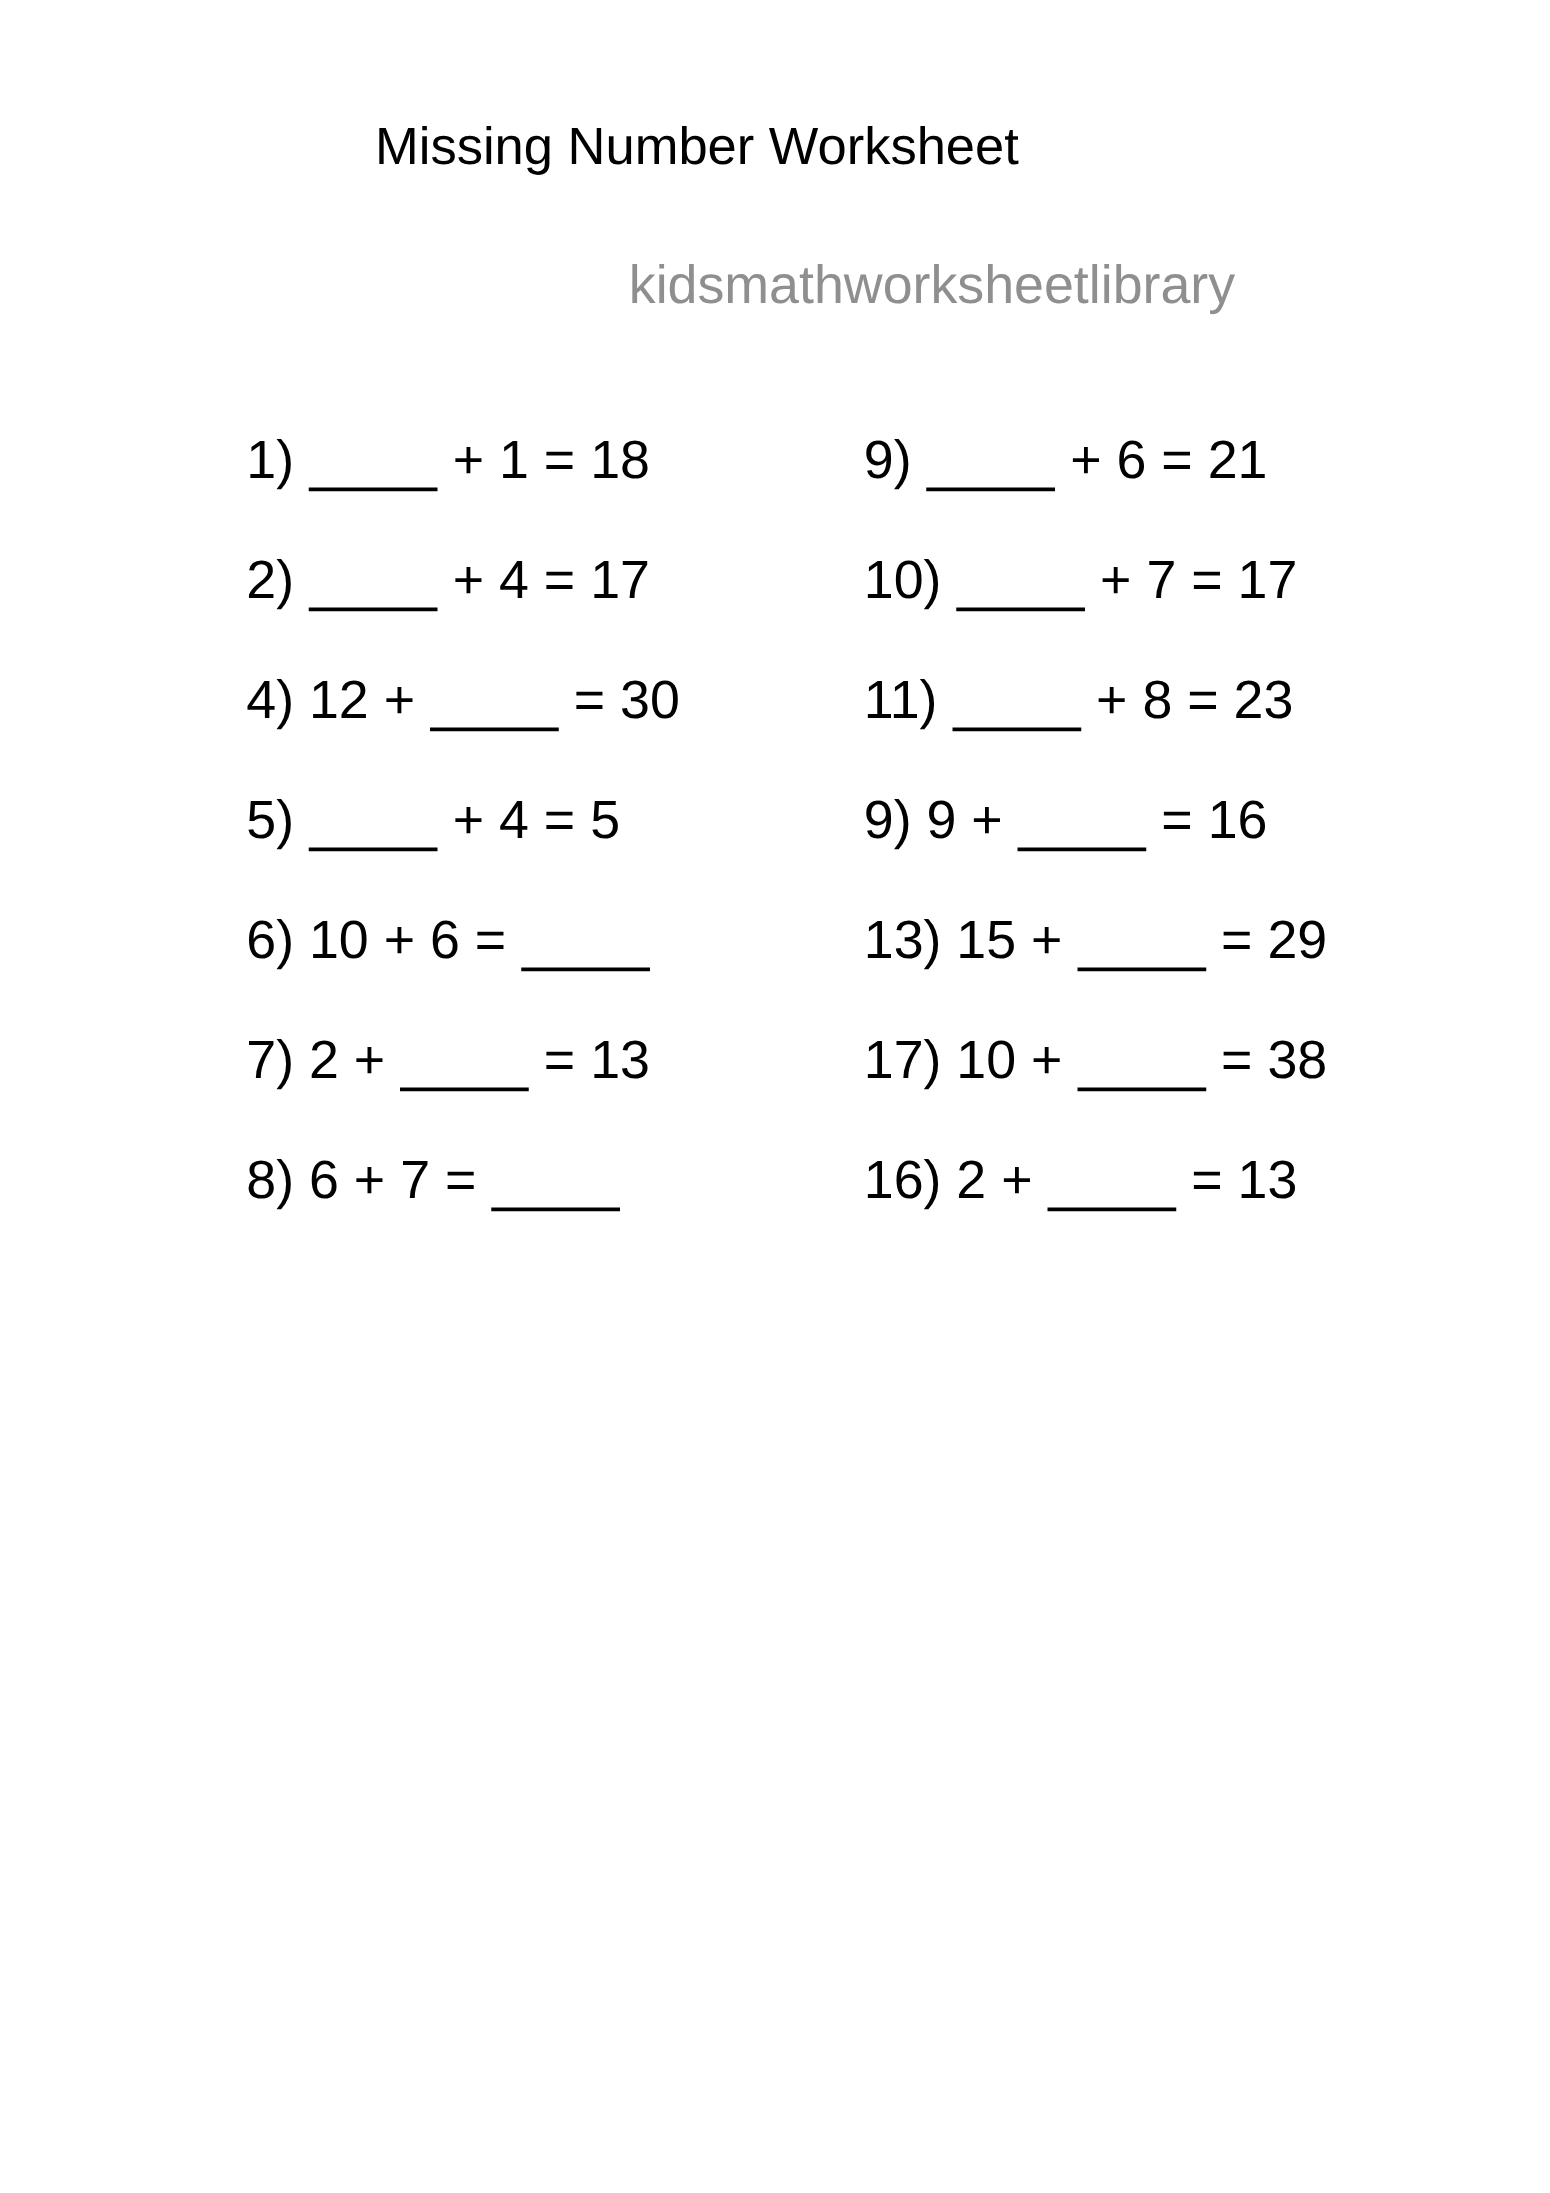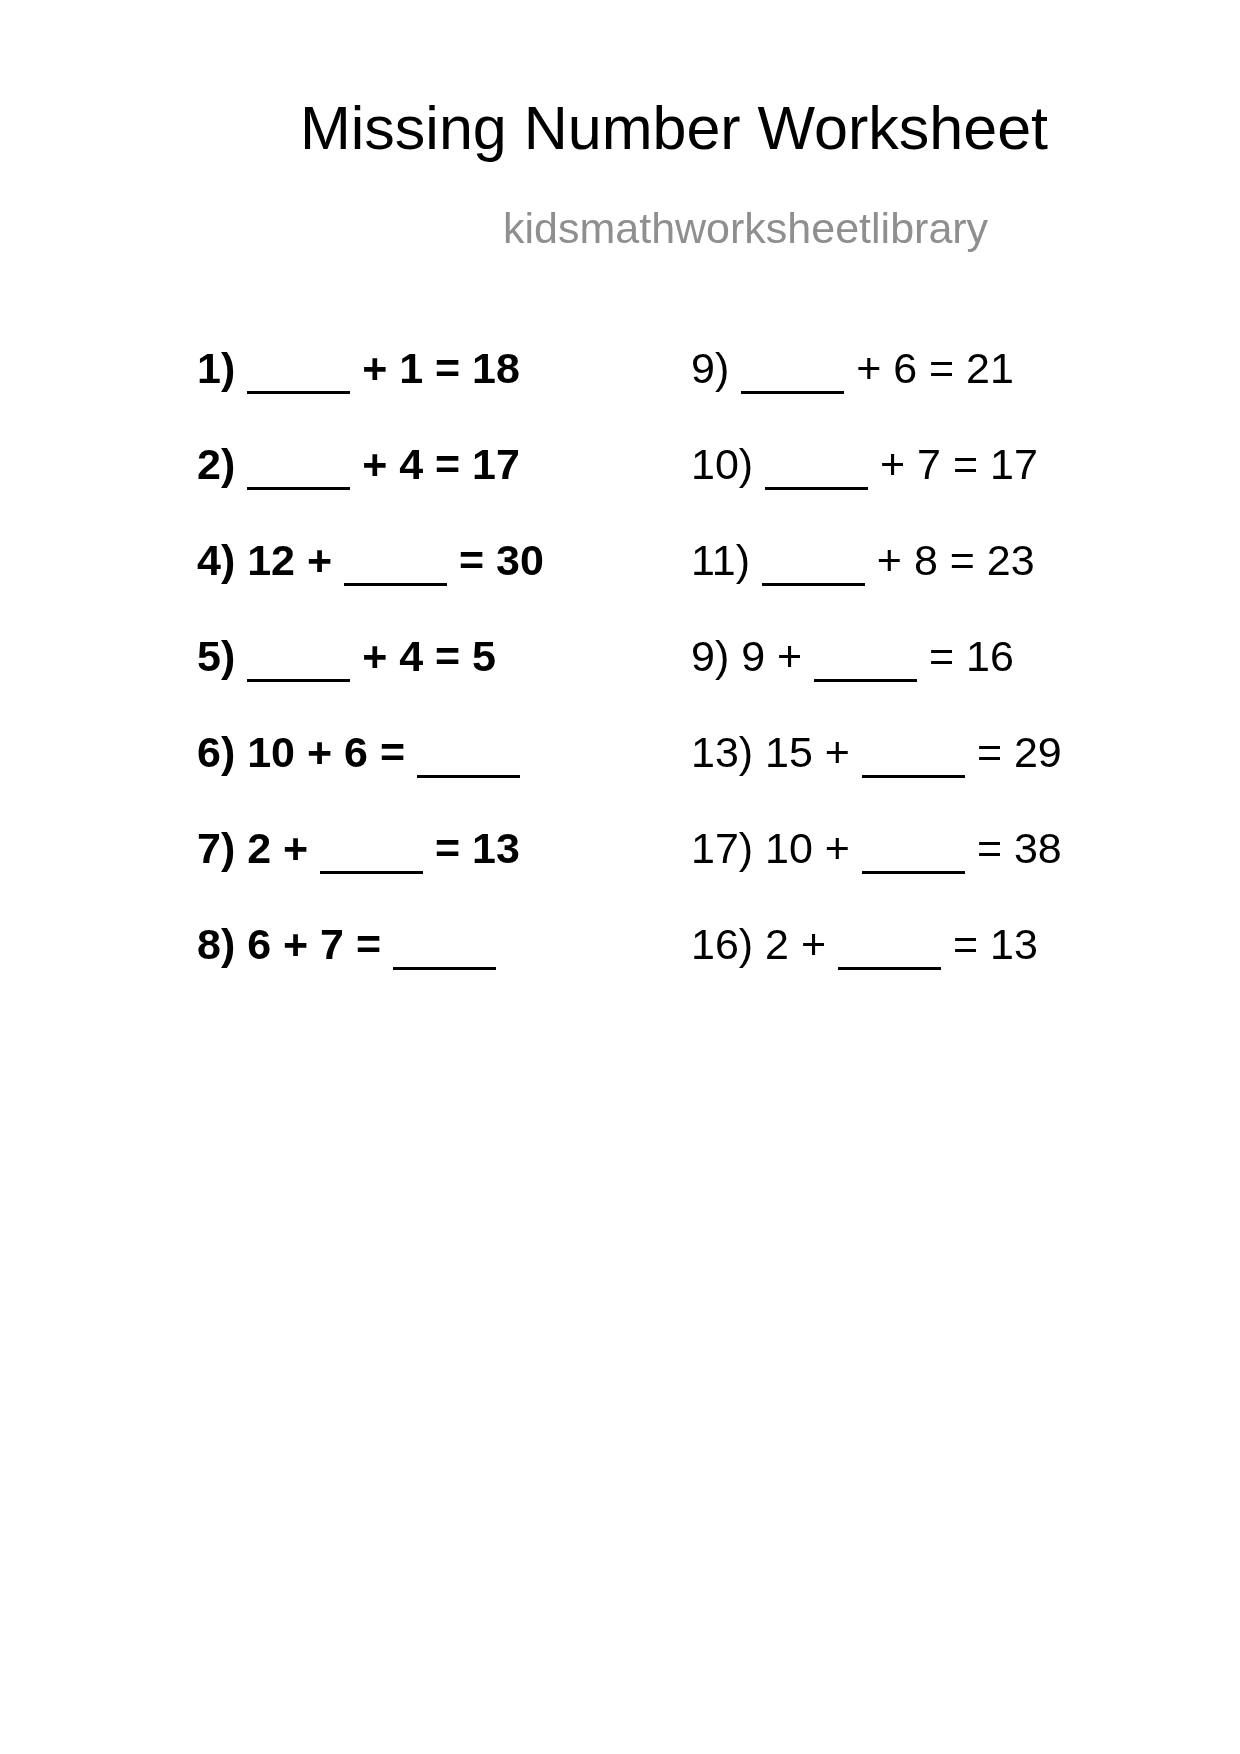--- a/index.html
+++ b/index.html
@@ -10,42 +10,42 @@
     height: 1754px;
     background: #ffffff;
     overflow: hidden;
     font-family: "Liberation Sans", sans-serif;
     color: #000000;
   }
   .title {
     position: absolute;
     left: 300px;
     top: 93px;
-    font-size: 61px;
+    font-size: 42px;
     line-height: normal;
     color: #000000;
     white-space: pre;
   }
   .subtitle {
     position: absolute;
     left: 503px;
     top: 172px;
     font-size: 43px;
     line-height: normal;
     color: #8f8f8f;
     white-space: pre;
     margin-top: 32px;
   }
   .col {
     position: absolute;
     top: 320px;
     font-size: 43px;
     color: #000000;
   }
-  .col-left  { left: 197px; font-weight: bold; }
+  .col-left  { left: 197px; }
   .col-right { left: 691px; }
   .problem {
     height: 96px;
     line-height: 96px;
     white-space: pre;
   }
   .blank {
     display: inline-block;
     width: 103px;
     height: 0;

